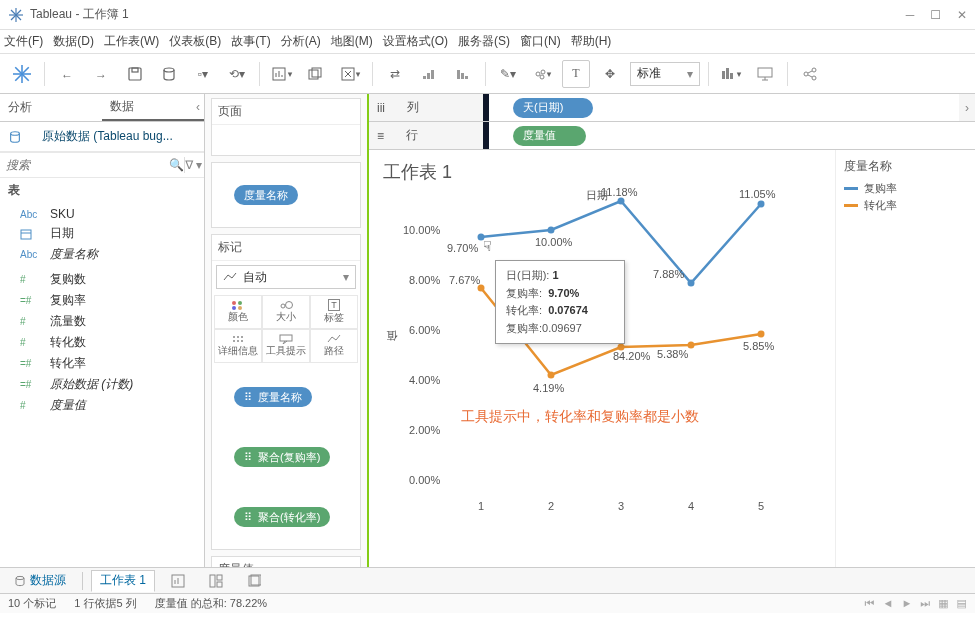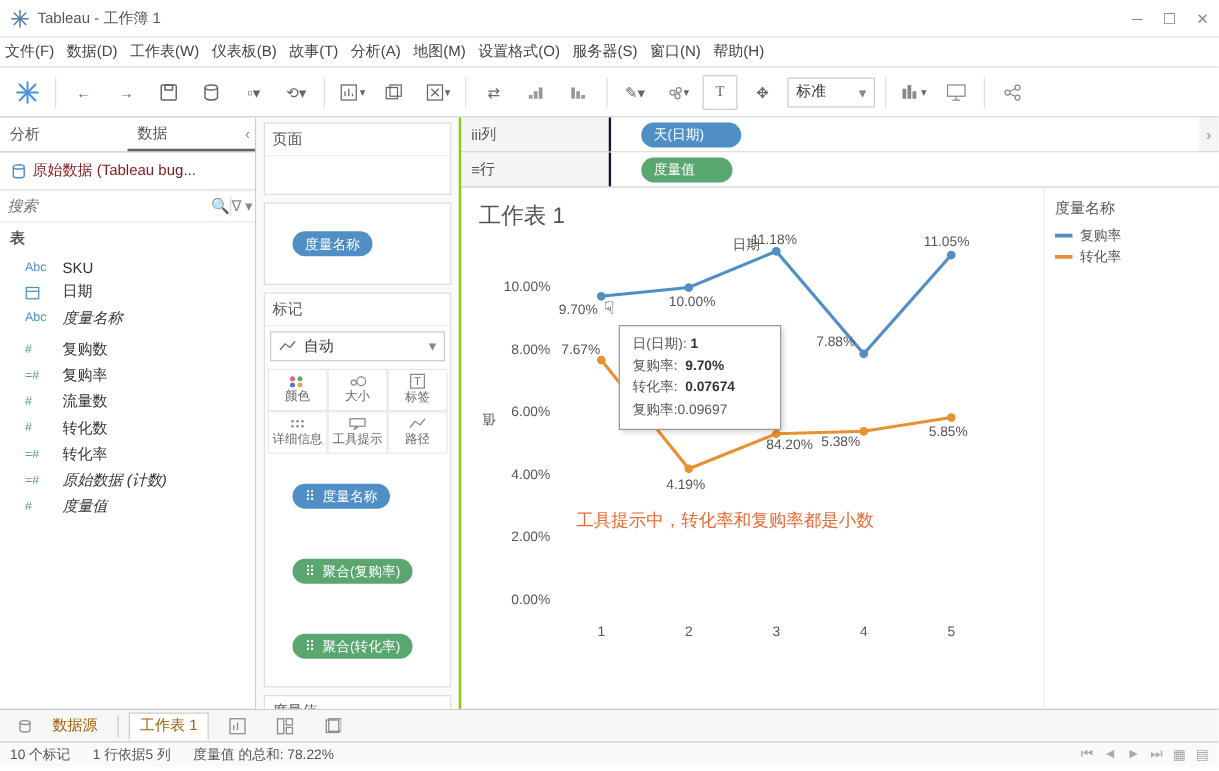--- a/index.html
+++ b/index.html
@@ -13,21 +13,21 @@
 .toolbar .sep { width: 1px; height: 24px; background: #ddd; margin: 0 2px; }
 .tb-btn { width: 28px; height: 28px; display: flex; align-items: center; justify-content: center; color: #666; border-radius: 2px; cursor: pointer; }
 .tb-btn.blue { color: #4a90d9; }
 .tb-select { height: 24px; border: 1px solid #ccc; padding: 0 6px; display: flex; align-items: center; gap: 6px; min-width: 70px; background: #fff; }
 .main { display: flex; height: 473px; }
 .sidebar { width: 205px; border-right: 1px solid #ccc; display: flex; flex-direction: column; }
 .sb-tabs { height: 28px; display: flex; border-bottom: 1px solid #ccc; position: relative; }
 .sb-tab { flex: 1; display: flex; align-items: center; padding: 0 8px; color: #555; cursor: pointer; }
 .sb-tab.active { font-weight: normal; border-bottom: 2px solid #666; }
 .sb-collapse { position: absolute; right: 4px; top: 6px; color: #888; }
-.datasource { padding: 6px 8px; display: flex; align-items: center; gap: 4px; color: #7f1d1d; border-bottom: 1px solid #e8e8e8; }
+.datasource { padding: 6px 8px; display: flex; align-items: center; gap: 20px; color: #0c4a6e; border-bottom: 1px solid #e8e8e8; }
 .searchbar { height: 26px; display: flex; align-items: center; border-top: 1px solid #e8e8e8; border-bottom: 1px solid #e8e8e8; }
 .searchbar input { flex: 1; border: none; outline: none; padding: 0 6px; font-size: 12px; height: 24px; font-style: italic; }
 .searchbar .icon { width: 24px; text-align: center; color: #888; cursor: pointer; }
 .field-section-title { padding: 4px 8px; color: #555; font-weight: bold; }
 .field-list { padding: 2px 0; }
 .field-item { display: flex; align-items: center; padding: 2px 20px; gap: 6px; cursor: pointer; }
 .field-item .dtype { width: 24px; font-size: 10px; text-align: left; }
 .dtype.dim { color: #4f8fc6; }
 .dtype.meas { color: #5aa66f; }
 .field-item .dtype svg { vertical-align: middle; }
@@ -37,40 +37,40 @@
 .shelf { height: 22px; background: #fff; margin: 4px; }
 .pill { display: inline-flex; align-items: center; height: 20px; border-radius: 10px; padding: 0 10px; font-size: 11px; color: #fff; margin: 20px; }
 .pill.blue { background: #4f8fc6; }
 .pill.green { background: #5aa66f; }
 .pill .dots { display:inline-block; width:10px; margin-right:4px; }
 .marks-card .type-select { height: 24px; border: 1px solid #ccc; margin: 4px; display:flex; align-items:center; padding:0 6px; gap:6px; background:#fff; cursor:pointer; }
 .marks-grid { display:flex; flex-wrap:wrap; padding:2px; }
 .mark-cell { width: 48px; height: 34px; border:1px solid #e8e8e8; display:flex; flex-direction:column; align-items:center; justify-content:center; font-size:10px; color:#666; cursor:pointer; }
 .viz-area { flex:1; display:flex; flex-direction:column; position:relative; }
 .shelf-row { height:28px; display:flex; align-items:center; border-bottom:1px solid #ccc; background:#f5f5f5; }
-.shelf-label { width:120px; display:flex; align-items:center; gap:0; padding:0 8px; color:#555; border-right:2px solid #0f172a; height:100%; }
+.shelf-label { width:120px; display:flex; align-items:center; gap:22px; padding:0 8px; color:#555; border-right:6px solid #0f172a; height:100%; }
 .shelf-content { flex:1; background:#fff; height:100%; display:flex; align-items:center; padding:0 4px; }
 .canvas-wrap { flex:1; display:flex; }
 .canvas { flex:1; position:relative; padding:10px 14px; }
 .sheet-title { font-size:18px; color:#555; margin-bottom:6px; }
 .legend { width:140px; border-left:1px solid #eee; padding:8px; }
 .legend-title { color:#555; margin-bottom:6px; }
 .legend-item { display:flex; align-items:center; gap:6px; font-size:11px; color:#555; margin:2px 0; }
 .legend-sw { width:14px; height:3px; }
 .chart { position:relative; width:430px; height:340px; margin-left:8px; }
 .y-tick { position:absolute; left:0; font-size:11px; color:#555; transform:translateY(-50%); }
 .x-tick { position:absolute; bottom:0; font-size:11px; color:#555; transform:translateX(-50%); }
 .axis-title { position:absolute; font-size:11px; color:#555; }
 .data-label { position:absolute; font-size:11px; color:#555; white-space:nowrap; }
 .annotation { position:absolute; color:#e86a33; font-size:14px; font-weight:normal; }
 .tooltip-box { position:absolute; background:#fff; border:1px solid #999; padding:6px 10px; font-size:11px; color:#555; box-shadow:2px 2px 4px rgba(0,0,0,0.15); line-height:1.6; }
 .tooltip-box .v { color:#333; font-weight: bold; }
 .cursor-hand { position:absolute; font-size:14px; color:#000; pointer-events:none; }
 .bottombar { height: 26px; border-top:1px solid #ccc; display:flex; align-items:center; gap:8px; padding:0 6px; background:#f7f7f7; }
-.bt-tab { height:22px; display:flex; align-items:center; gap:16px; padding:0 8px; color:#a16207; cursor:pointer;text-align:center; }
+.bt-tab { height:22px; display:flex; align-items:center; gap:4px; padding:0 8px; color:#0369a1; cursor:pointer;text-align:center; }
 .bt-tab.active { background:#fff; border:1px solid #ccc; border-bottom:1px solid #fff; }
 .statusbar { height:20px; border-top:1px solid #ccc; display:flex; align-items:center; gap:18px; padding:0 8px; font-size:11px; color:#555; background:#fafafa; }
 .statusbar .right-icons { margin-left:auto; display:flex; gap:8px; color:#aaa; }
 svg { display:block; }
 </style>
 </head>
 <body>
 
 <div class="titlebar">
   <span class="logo">

